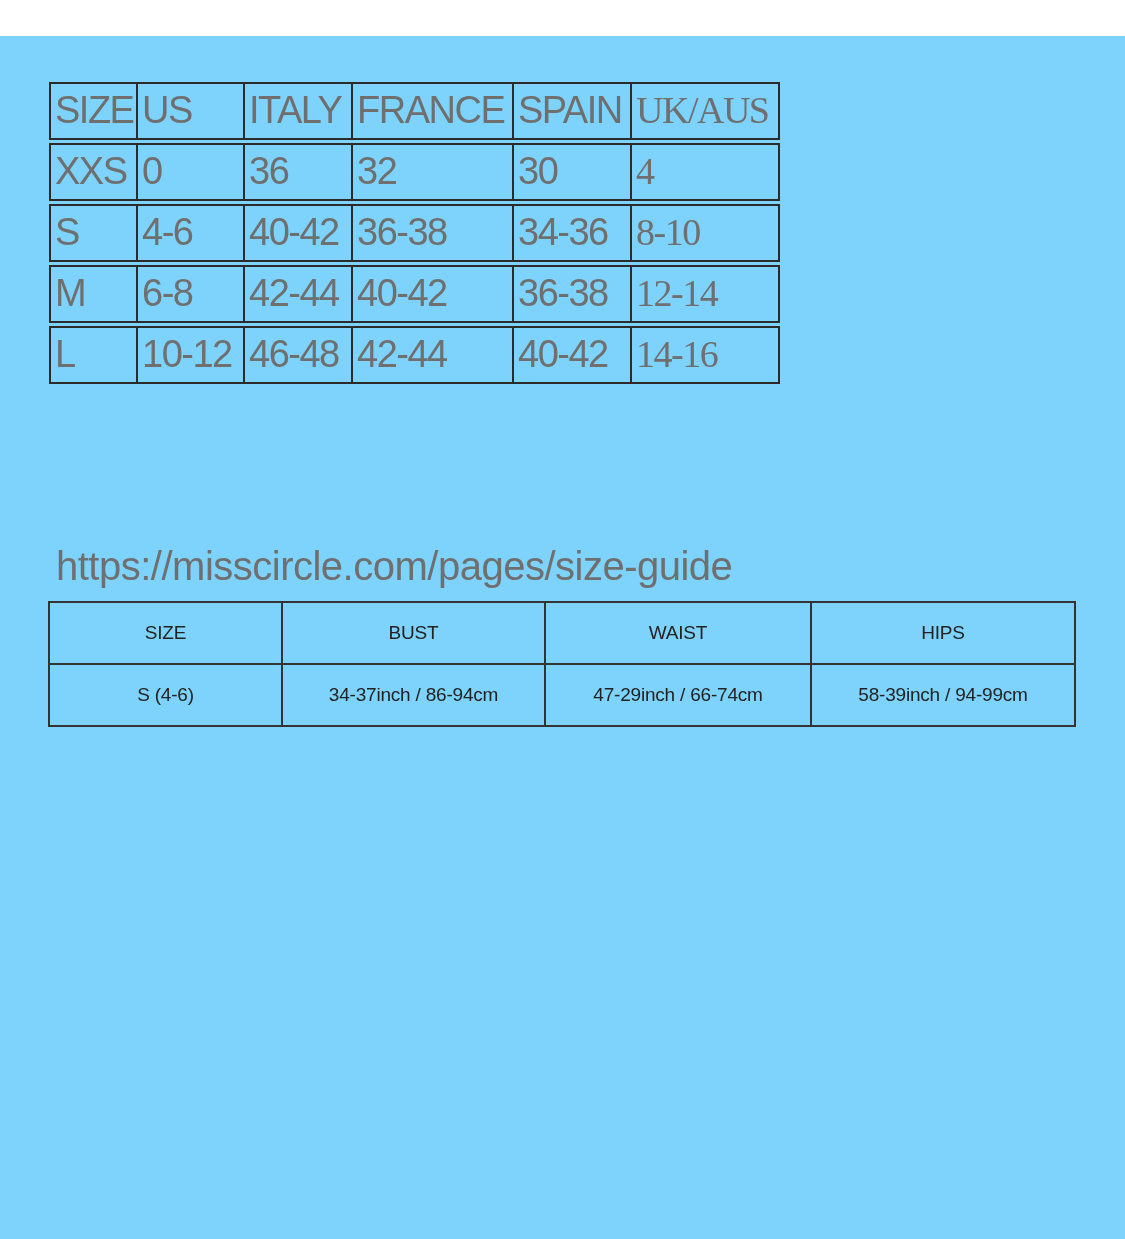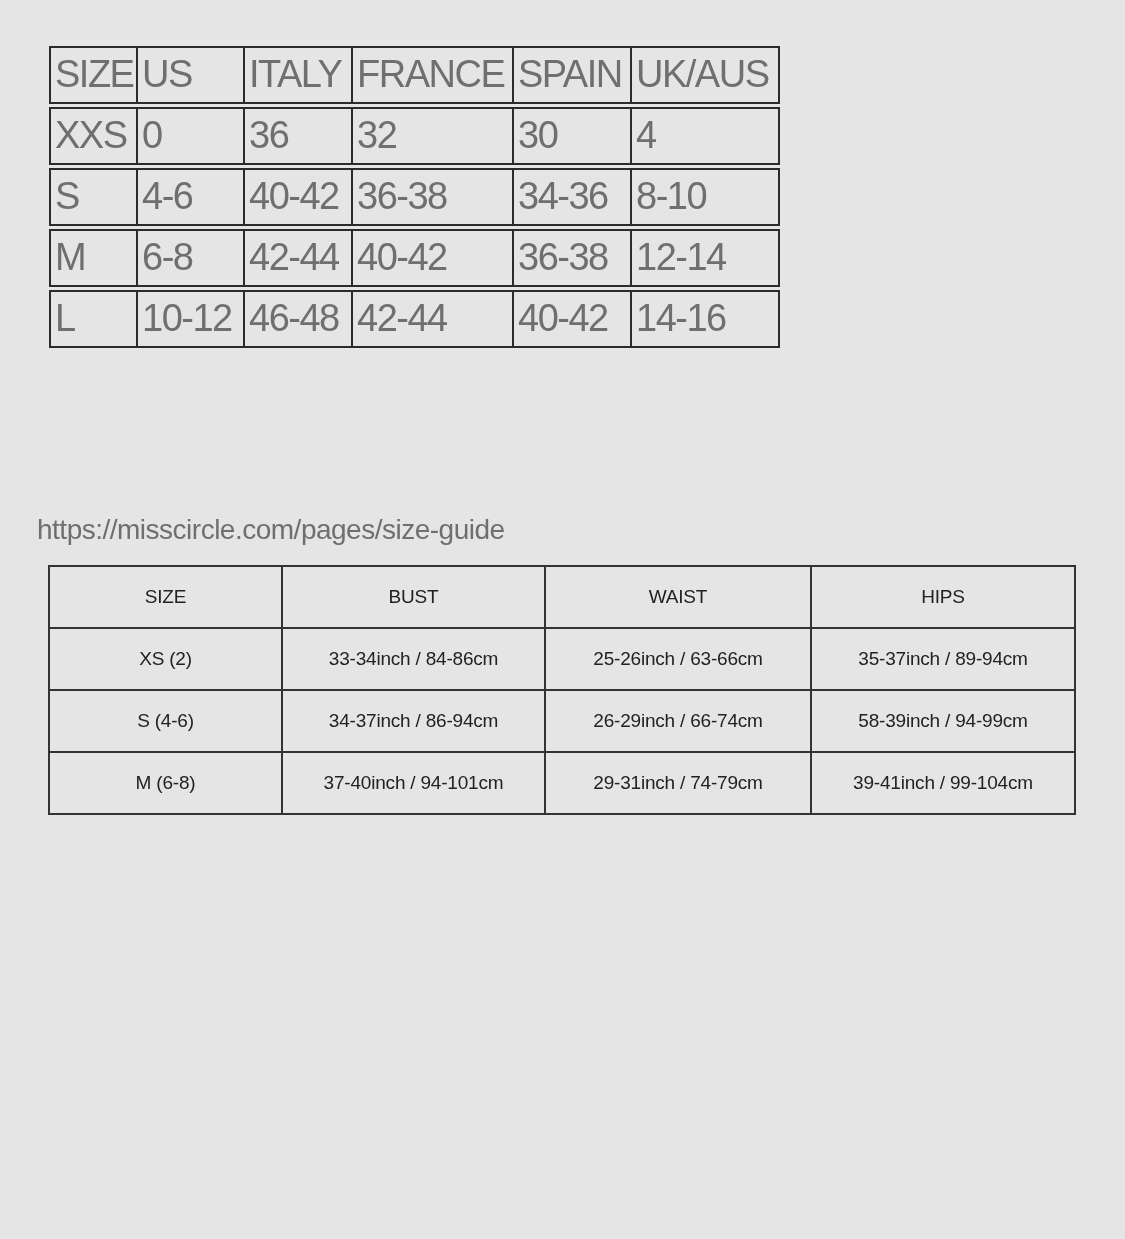--- a/index.html
+++ b/index.html
@@ -3,21 +3,21 @@
 <meta charset="utf-8">
 <style>
   html, body { margin: 0; padding: 0; }
   body {
     width: 1125px; height: 1239px;
     background: #ffffff;
     font-family: "Liberation Sans", sans-serif;
     position: relative;
     overflow: hidden;
   }
-  .page { position: absolute; inset: 0; background: #e5e5e5; }
+  .page { position: absolute; inset: 0; background: #7dd3fc; margin-top: 36px; }
 
   
   table.t-conv {
     position: absolute; left: 49px; top: 43px;
     width: 731px; table-layout: fixed;
     border-collapse: separate; border-spacing: 0 3px;
   }
   table.t-conv th, table.t-conv td {
     box-sizing: border-box;
     border: solid var(--conv-border, #2b2b2b);
@@ -25,26 +25,26 @@
     height: 58px;
     font-size: 38px; font-weight: 400;
     color: var(--conv-text, #6f6f6f);
     letter-spacing: -1.5px;
     text-align: left; vertical-align: middle;
     padding: 0 0 0 4px;
     white-space: nowrap; overflow: hidden;
     line-height: 1.05;
   }
   table.t-conv th:first-child, table.t-conv td:first-child { border-left-width: 2px; }
-  table.t-conv th:last-child,  table.t-conv td:last-child  { border-right-width: 2px; }
+  table.t-conv th:last-child,  table.t-conv td:last-child  { border-right-width: 2px; font-family: Liberation Serif, serif; }
 
   
   .url {
-    position: absolute; left: 37px; top: 506px;
-    font-size: 28px; line-height: 48px;
+    position: absolute; left: 56px; top: 506px;
+    font-size: 40px; line-height: 48px;
     letter-spacing: -0.5px;
     color: #6f6f6f;
     white-space: nowrap;
   }
 
   
   table.t-meas {
     position: absolute; left: 48px; top: 565px;
     width: 1026px; table-layout: fixed;
     border-collapse: collapse;
@@ -133,33 +133,21 @@
     <thead>
         <tr>
           <th>SIZE</th>
           <th>BUST</th>
           <th>WAIST</th>
           <th>HIPS</th>
         </tr>
       </thead>
     <tbody>
         <tr>
-          <td>XS (2)</td>
-          <td>33-34inch / 84-86cm</td>
-          <td>25-26inch / 63-66cm</td>
-          <td>35-37inch / 89-94cm</td>
-        </tr>
-        <tr>
           <td>S (4-6)</td>
           <td>34-37inch / 86-94cm</td>
-          <td>26-29inch / 66-74cm</td>
+          <td>47-29inch / 66-74cm</td>
           <td>58-39inch / 94-99cm</td>
-        </tr>
-        <tr>
-          <td>M (6-8)</td>
-          <td>37-40inch / 94-101cm</td>
-          <td>29-31inch / 74-79cm</td>
-          <td>39-41inch / 99-104cm</td>
         </tr>
       </tbody>
   </table>
 
 </div>
 
 </body></html>

